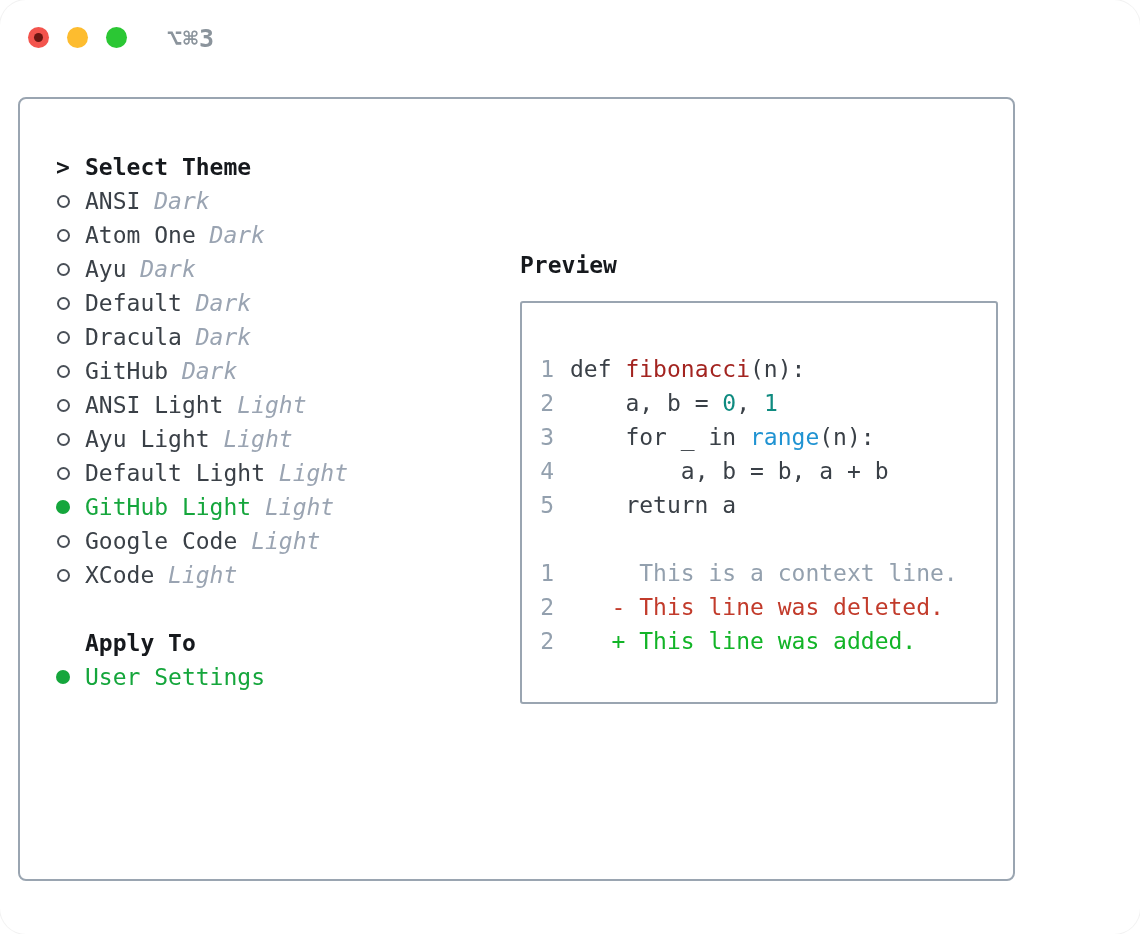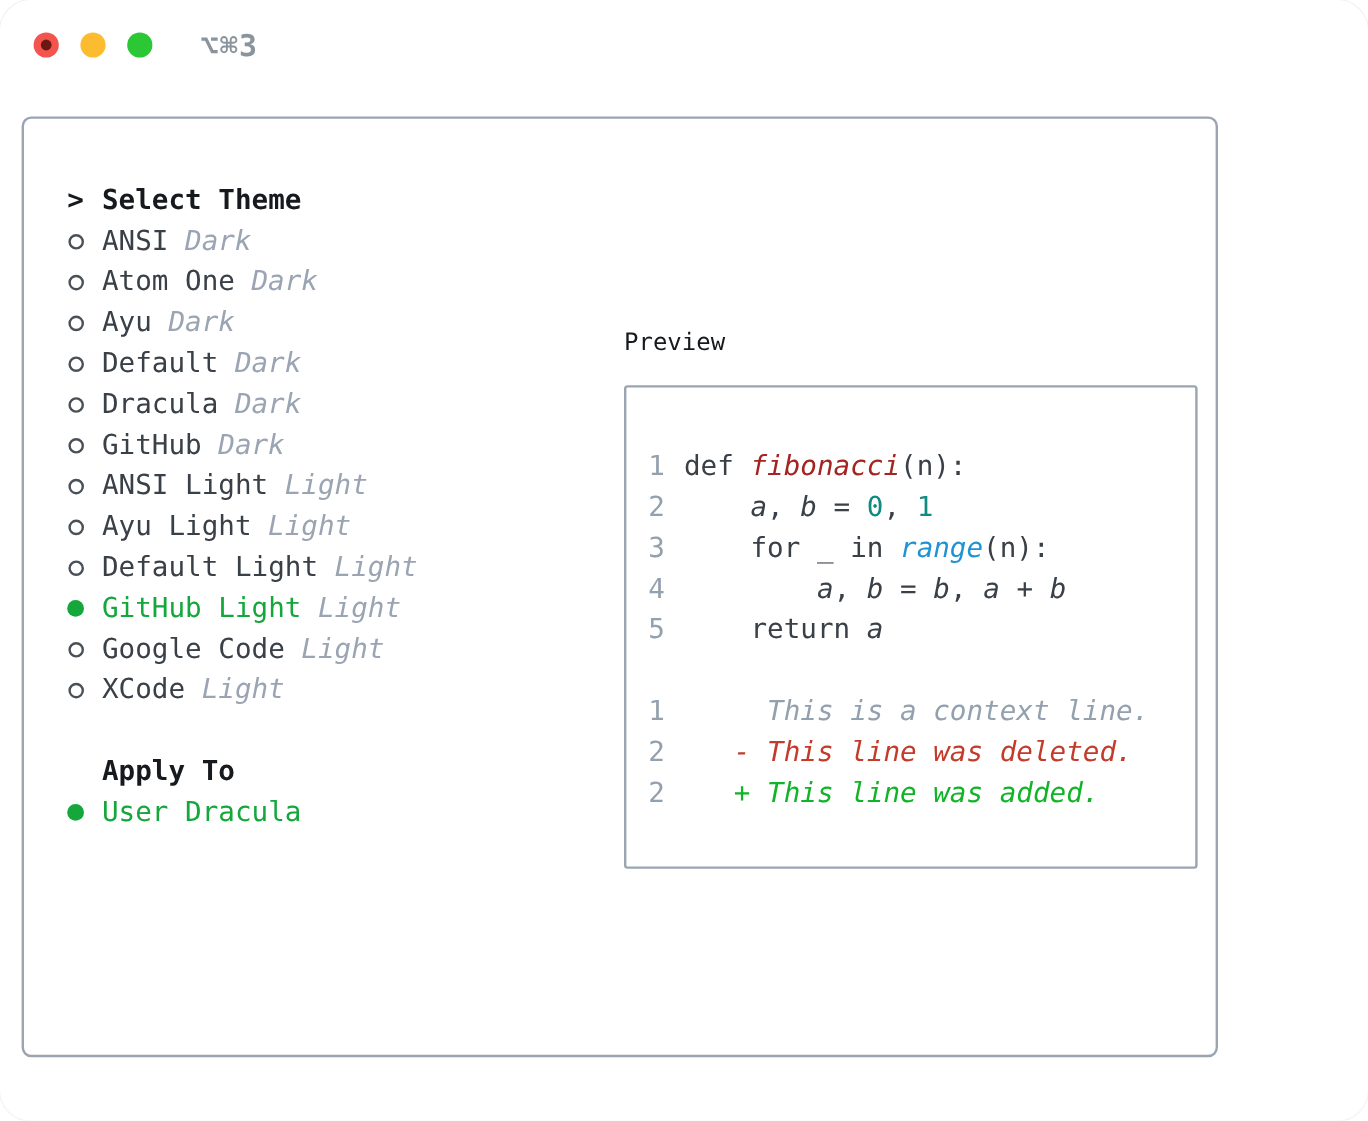--- a/index.html
+++ b/index.html
@@ -28,36 +28,36 @@
   .dot.selected{width:14px;height:14px;border:none;background:var(--selection-green);}
   .title{font-weight:bold;color:var(--heading);}
   .name{color:var(--text);}
   .name.green{color:var(--selection-green);}
   .variant{color:var(--muted-gray);font-style:italic;margin-left:13.8px;}
   .spacer{height:34px;}
   .hint{margin-left:18px;}
   .hint .row{color:var(--muted-gray);font-style:italic;}
   
   .right-col{position:absolute;left:500px;top:149px;}
-  .preview-title{height:34px;display:flex;align-items:center;font-size:20px;font-weight:normal;color:var(--heading);margin-top:20px;}
+  .preview-title{height:34px;display:flex;align-items:center;font-size:23px;font-weight:bold;color:var(--heading);}
   .preview-box{margin-top:19px;width:478px;height:403px;box-sizing:border-box;
     border:2px solid var(--border-gray);border-radius:3px;background:#ffffff;
     padding:49px 0 0 18px;overflow:hidden;}
   .code-row{display:flex;align-items:center;height:34px;font-size:23px;}
   .gutter{width:14px;text-align:right;color:var(--gutter-gray);flex:none;}
   .code{white-space:pre;margin-left:16px;color:var(--text);}
   .diff-block{margin-top:34px;}
   .tk{color:var(--text);}
   .tk.red{color:var(--keyword-red);}
   .tk.teal{color:var(--number-teal);}
   .tk.blue{color:var(--function-blue);}
   .tk.gray{color:var(--gutter-gray);}
   .tk.dred{color:var(--deleted-red);}
   .tk.dgreen{color:var(--added-green);}
-  .it{font-style:italic;margin-top:31px;}
+  .it{margin-top:31px;}
 </style>
 </head>
 <body>
 
 <div class="window">
 
   <div class="traffic">
     <span class="light red"></span>
     <span class="light yellow"></span>
     <span class="light green"></span>
@@ -86,21 +86,21 @@
           <div class="row"><span class="marker"><span class="dot"></span></span><span class="name">XCode</span><span class="variant">Light</span></div>
         </div>
 
       <div class="spacer"></div>
 
       <div class="row">
         <span class="marker"></span>
         <span class="title">Apply To</span>
       </div>
       <div id="apply-list">
-          <div class="row"><span class="marker"><span class="dot selected"></span></span><span class="name green">User Dracula</span></div>
+          <div class="row"><span class="marker"><span class="dot selected"></span></span><span class="name green">User Settings</span></div>
         </div>
 
       <div class="spacer"></div>
 
     </div>
 
     <div class="right-col">
       <div class="preview-title">Preview</div>
       <div class="preview-box">
         <div id="code-lines">

